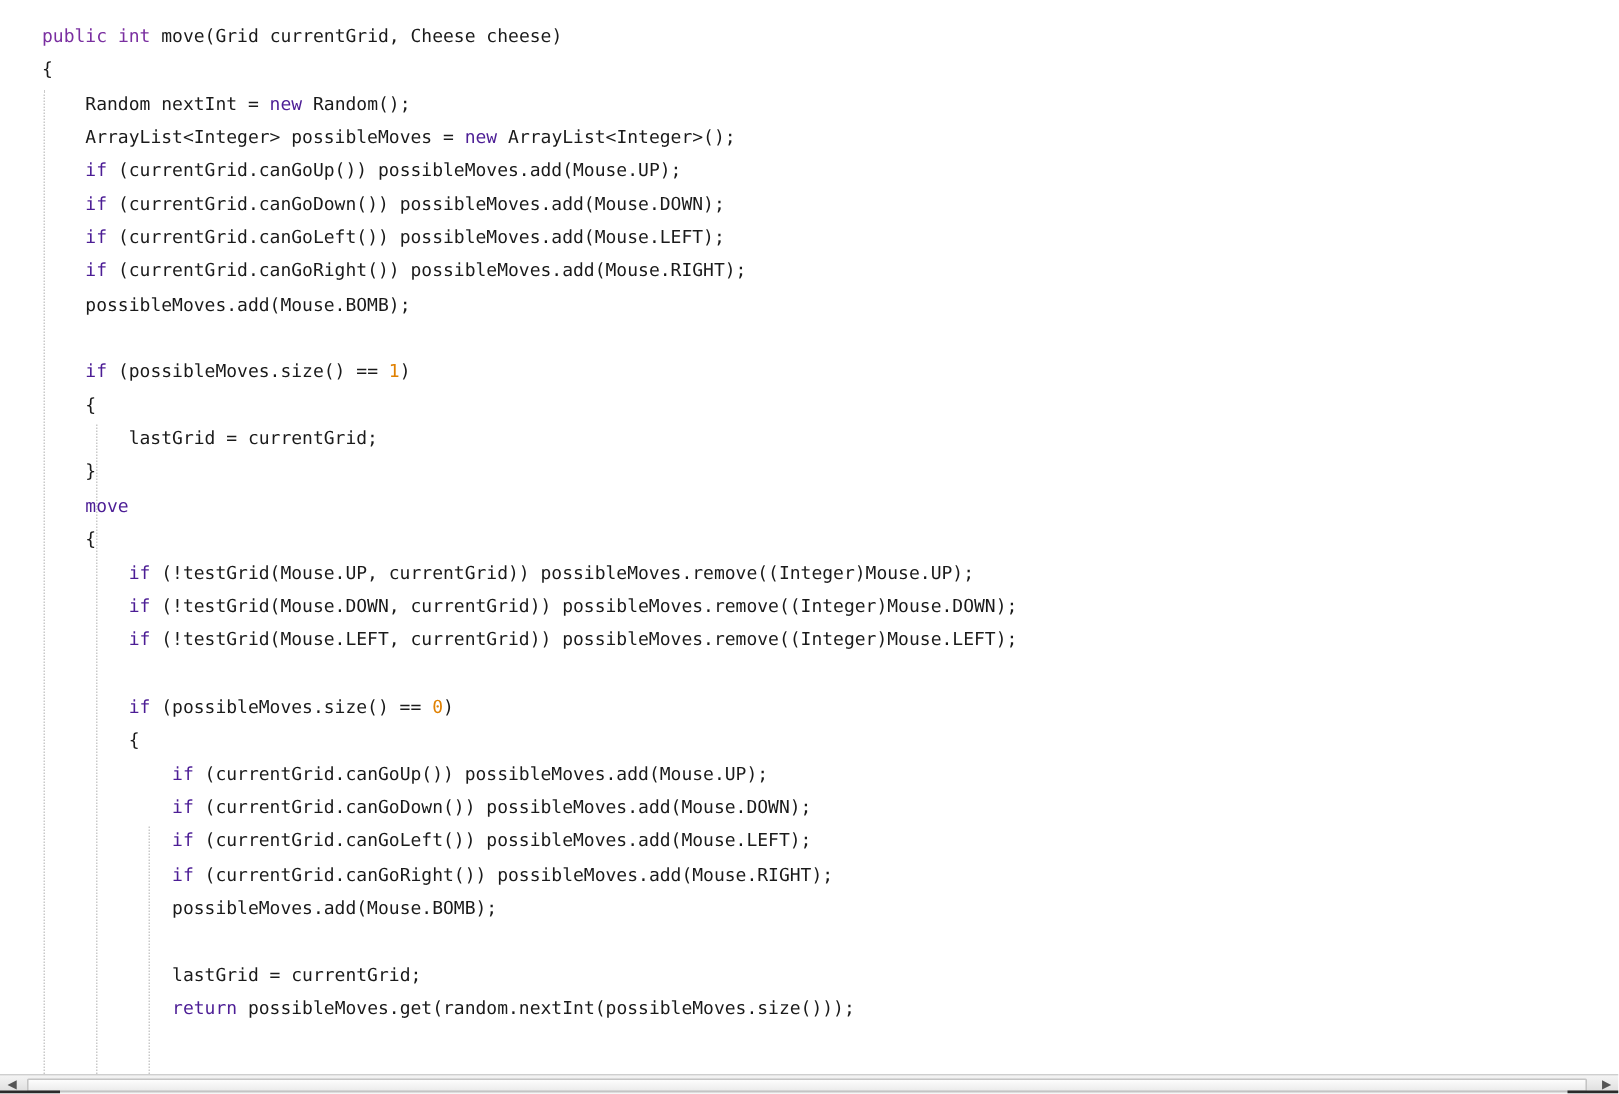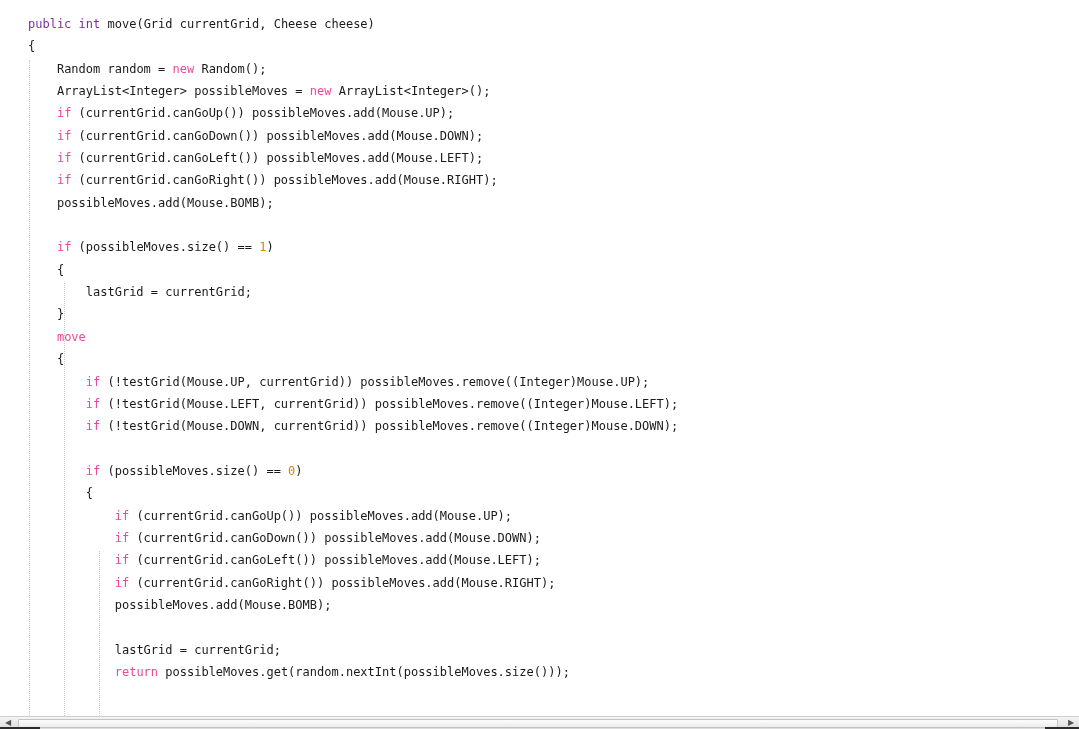--- a/index.html
+++ b/index.html
@@ -51,21 +51,21 @@
     font-size: 12px;
     font-family: "DejaVu Sans Mono", "Liberation Mono", monospace;
     color: #1a1a1a;
     letter-spacing: 0px;
     padding-left: 28px;
     box-sizing: border-box;
   }
 
   
   .tok-mod   { color: #7a2fa0; }  
-  .tok-kw    { color: #ec4899; }  
+  .tok-kw    { color: #4c1d95; }  
   .tok-num   { color: #e08000; }  
   .tok-plain { color: #1a1a1a; }
 
   
   #hscrollbar {
     position: absolute;
     left: 0;
     bottom: 0;
     width: 1079px;
     height: 13px;
@@ -114,37 +114,37 @@
 
   <div id="code-surface">
     <div id="indent-guides">
         <div class="indent-guide" style="left: 29px; top: 59.7px; height: 670.5px;"></div>
         <div class="indent-guide" style="left: 64.16px; top: 283.2px; height: 447px;"></div>
         <div class="indent-guide" style="left: 99.32px; top: 551.4px; height: 178.8px;"></div>
       </div>
     <div id="code-lines">
         <div class="code-line"><span class="tok-mod">public</span><span class="tok-plain"> </span><span class="tok-mod">int</span><span class="tok-plain"> move(Grid currentGrid, Cheese cheese)</span></div>
         <div class="code-line"><span class="tok-plain">{</span></div>
-        <div class="code-line"><span class="tok-plain">    </span><span class="tok-plain">Random random = </span><span class="tok-kw">new</span><span class="tok-plain"> Random();</span></div>
+        <div class="code-line"><span class="tok-plain">    </span><span class="tok-plain">Random nextInt = </span><span class="tok-kw">new</span><span class="tok-plain"> Random();</span></div>
         <div class="code-line"><span class="tok-plain">    </span><span class="tok-plain">ArrayList&lt;Integer&gt; possibleMoves = </span><span class="tok-kw">new</span><span class="tok-plain"> ArrayList&lt;Integer&gt;();</span></div>
         <div class="code-line"><span class="tok-plain">    </span><span class="tok-kw">if</span><span class="tok-plain"> (currentGrid.canGoUp()) possibleMoves.add(Mouse.UP);</span></div>
         <div class="code-line"><span class="tok-plain">    </span><span class="tok-kw">if</span><span class="tok-plain"> (currentGrid.canGoDown()) possibleMoves.add(Mouse.DOWN);</span></div>
         <div class="code-line"><span class="tok-plain">    </span><span class="tok-kw">if</span><span class="tok-plain"> (currentGrid.canGoLeft()) possibleMoves.add(Mouse.LEFT);</span></div>
         <div class="code-line"><span class="tok-plain">    </span><span class="tok-kw">if</span><span class="tok-plain"> (currentGrid.canGoRight()) possibleMoves.add(Mouse.RIGHT);</span></div>
         <div class="code-line"><span class="tok-plain">    </span><span class="tok-plain">possibleMoves.add(Mouse.BOMB);</span></div>
         <div class="code-line"><span class="tok-plain">    </span></div>
         <div class="code-line"><span class="tok-plain">    </span><span class="tok-kw">if</span><span class="tok-plain"> (possibleMoves.size() == </span><span class="tok-num">1</span><span class="tok-plain">)</span></div>
         <div class="code-line"><span class="tok-plain">    </span><span class="tok-plain">{</span></div>
         <div class="code-line"><span class="tok-plain">        </span><span class="tok-plain">lastGrid = currentGrid;</span></div>
         <div class="code-line"><span class="tok-plain">    </span><span class="tok-plain">}</span></div>
         <div class="code-line"><span class="tok-plain">    </span><span class="tok-kw">move</span></div>
         <div class="code-line"><span class="tok-plain">    </span><span class="tok-plain">{</span></div>
         <div class="code-line"><span class="tok-plain">        </span><span class="tok-kw">if</span><span class="tok-plain"> (!testGrid(Mouse.UP, currentGrid)) possibleMoves.remove((Integer)Mouse.UP);</span></div>
+        <div class="code-line"><span class="tok-plain">        </span><span class="tok-kw">if</span><span class="tok-plain"> (!testGrid(Mouse.DOWN, currentGrid)) possibleMoves.remove((Integer)Mouse.DOWN);</span></div>
         <div class="code-line"><span class="tok-plain">        </span><span class="tok-kw">if</span><span class="tok-plain"> (!testGrid(Mouse.LEFT, currentGrid)) possibleMoves.remove((Integer)Mouse.LEFT);</span></div>
-        <div class="code-line"><span class="tok-plain">        </span><span class="tok-kw">if</span><span class="tok-plain"> (!testGrid(Mouse.DOWN, currentGrid)) possibleMoves.remove((Integer)Mouse.DOWN);</span></div>
         <div class="code-line"><span class="tok-plain">        </span></div>
         <div class="code-line"><span class="tok-plain">        </span><span class="tok-kw">if</span><span class="tok-plain"> (possibleMoves.size() == </span><span class="tok-num">0</span><span class="tok-plain">)</span></div>
         <div class="code-line"><span class="tok-plain">        </span><span class="tok-plain">{</span></div>
         <div class="code-line"><span class="tok-plain">            </span><span class="tok-kw">if</span><span class="tok-plain"> (currentGrid.canGoUp()) possibleMoves.add(Mouse.UP);</span></div>
         <div class="code-line"><span class="tok-plain">            </span><span class="tok-kw">if</span><span class="tok-plain"> (currentGrid.canGoDown()) possibleMoves.add(Mouse.DOWN);</span></div>
         <div class="code-line"><span class="tok-plain">            </span><span class="tok-kw">if</span><span class="tok-plain"> (currentGrid.canGoLeft()) possibleMoves.add(Mouse.LEFT);</span></div>
         <div class="code-line"><span class="tok-plain">            </span><span class="tok-kw">if</span><span class="tok-plain"> (currentGrid.canGoRight()) possibleMoves.add(Mouse.RIGHT);</span></div>
         <div class="code-line"><span class="tok-plain">            </span><span class="tok-plain">possibleMoves.add(Mouse.BOMB);</span></div>
         <div class="code-line"><span class="tok-plain">            </span></div>
         <div class="code-line"><span class="tok-plain">            </span><span class="tok-plain">lastGrid = currentGrid;</span></div>

